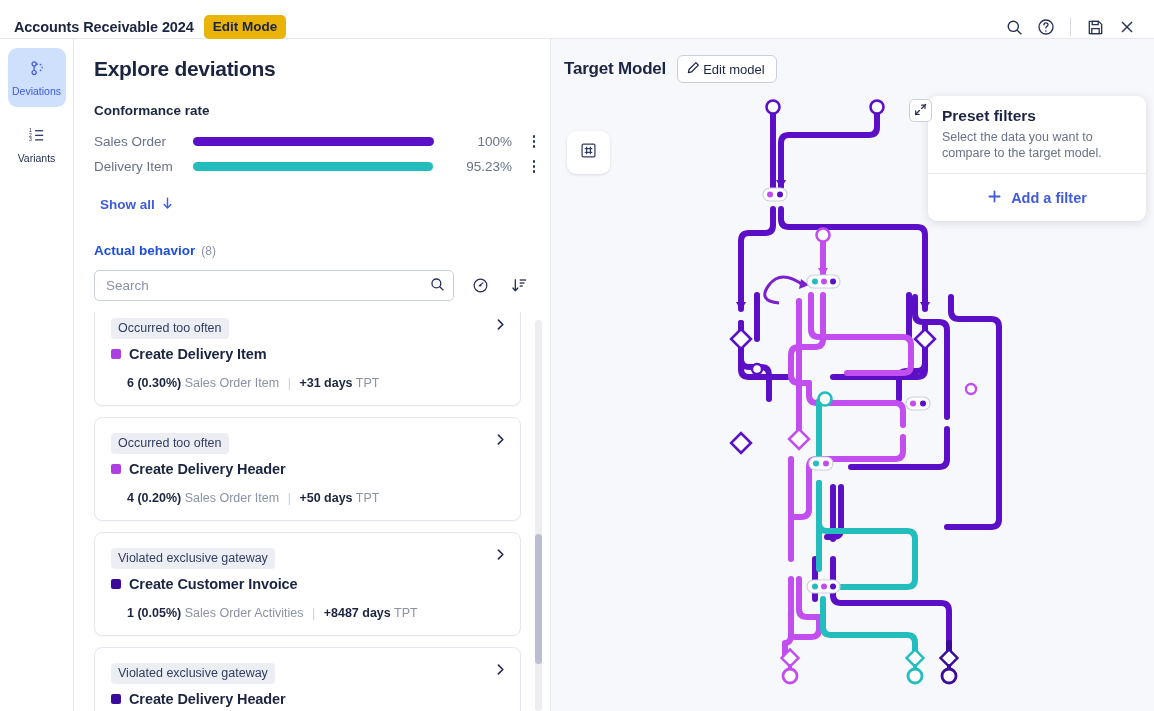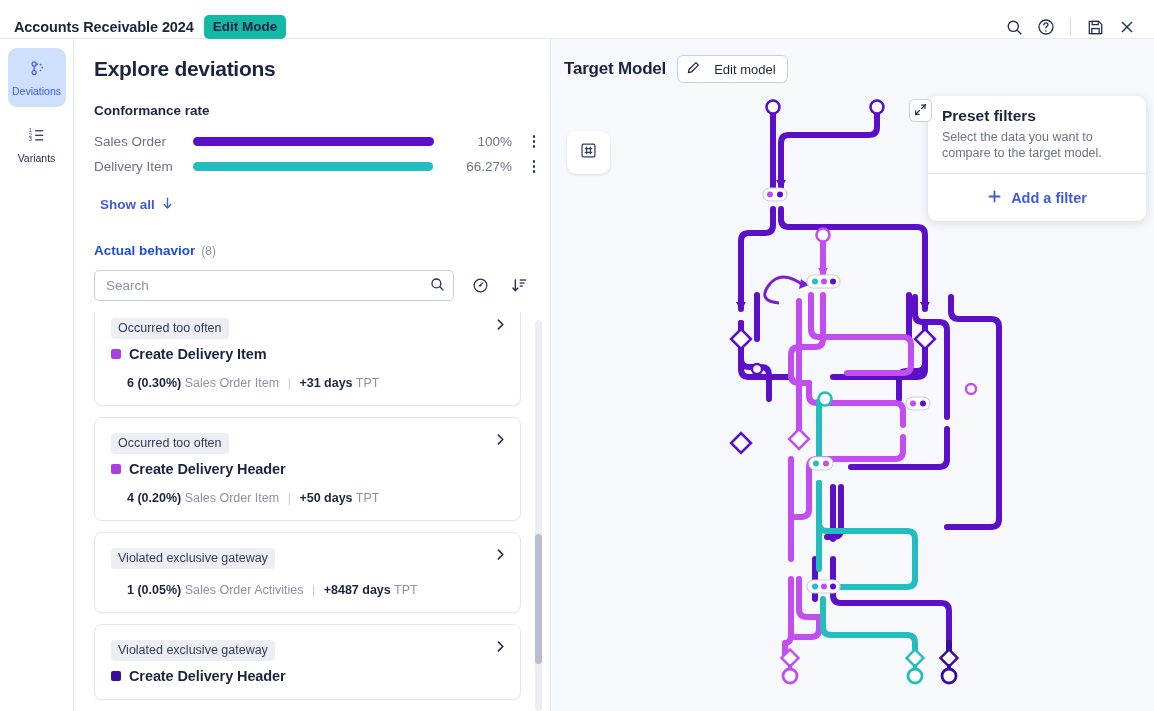--- a/index.html
+++ b/index.html
@@ -18,21 +18,21 @@
     padding: 16px 12px 0 14px;
     background: #ffffff;
     border-bottom: 1px solid #e6e8ee;
   }
   .app-title {
     font-size: 14.5px; font-weight: bold; color: #1b2441;
     letter-spacing: -0.1px; white-space: nowrap;
   }
   .edit-mode-badge {
     margin-left: 10px;
-    background: #14b8a6; color: #1b2441;
+    background: #eab308; color: #1b2441;
     font-size: 13.5px; font-weight: bold;
     border-radius: 5px; padding: 4px 9px 5px 9px;
     white-space: nowrap;
   }
   .titlebar-spacer { flex: 1; }
   .tb-icons { display: flex; align-items: center; gap: 2px; }
   .icon-btn {
     width: 30px; height: 30px; border-radius: 5px;
     display: flex; align-items: center; justify-content: center;
     background: transparent; border: none; cursor: pointer; color: #263055;
@@ -174,21 +174,21 @@
   
   .right-panel {
     flex: 1; position: relative; background: #f7f8fc; overflow: hidden;
   }
   .model-head {
     position: absolute; left: 13px; top: 16px;
     display: flex; align-items: center; gap: 11px;
   }
   .model-title { font-size: 17px; font-weight: bold; color: #1b2441; letter-spacing: -0.2px; }
   .edit-model-btn {
-    display: inline-flex; align-items: center; gap: 14px;
+    display: inline-flex; align-items: center; gap: 3px;
     height: 28px; padding: 0 11px 0 9px;
     background: #ffffff; border: 1px solid #c9cfde; border-radius: 6px;
     font-size: 13px; color: #1b2441; cursor: pointer;
     font-family: "Liberation Sans", sans-serif;
   }
   .grid-card {
     position: absolute; left: 16px; top: 92px;
     width: 43px; height: 43px; border-radius: 9px;
     background: #ffffff; box-shadow: 0 1px 3px rgba(27,36,65,0.13);
     display: flex; align-items: center; justify-content: center; cursor: pointer;
@@ -304,21 +304,21 @@
               <i></i>
               <i></i>
             </div>
         </div>
 
         <div class="conf-row">
           <div class="conf-name">Delivery Item</div>
           <div class="bar-track">
             <div class="bar-fill" id="bar1" style="width: 99.45%; background: rgb(36, 189, 189);"></div>
           </div>
-          <div class="conf-pct">66.27%</div>
+          <div class="conf-pct">95.23%</div>
           <div class="kebab">
               <i></i>
               <i></i>
               <i></i>
             </div>
         </div>
 
         <div class="show-all">
           <span>Show all</span>
           <span>
@@ -399,20 +399,24 @@
           </div>
           <span class="dev-chevron">
             <svg width="13" height="13" viewBox="0 0 13 13" fill="none" stroke="currentColor" stroke-width="1.7">
                 <path d="M4.4 2.2l4.4 4.3-4.4 4.3" stroke-linecap="round" stroke-linejoin="round"></path>
               </svg>
           </span>
         </div>
 
         <div class="dev-card">
           <span class="dev-tag">Violated exclusive gateway</span>
+          <div class="dev-name-row">
+            <span class="dev-swatch" id="sw2" style="background: rgb(59, 12, 156);"></span>
+            <span class="dev-name">Create Customer Invoice</span>
+          </div>
           <div class="dev-meta">
             <b>1 (0.05%)</b>
             <span>Sales Order Activities</span>
             <span class="sep">|</span>
             <b>+8487 days</b>
             <span>TPT</span>
           </div>
           <span class="dev-chevron">
             <svg width="13" height="13" viewBox="0 0 13 13" fill="none" stroke="currentColor" stroke-width="1.7">
                 <path d="M4.4 2.2l4.4 4.3-4.4 4.3" stroke-linecap="round" stroke-linejoin="round"></path>

